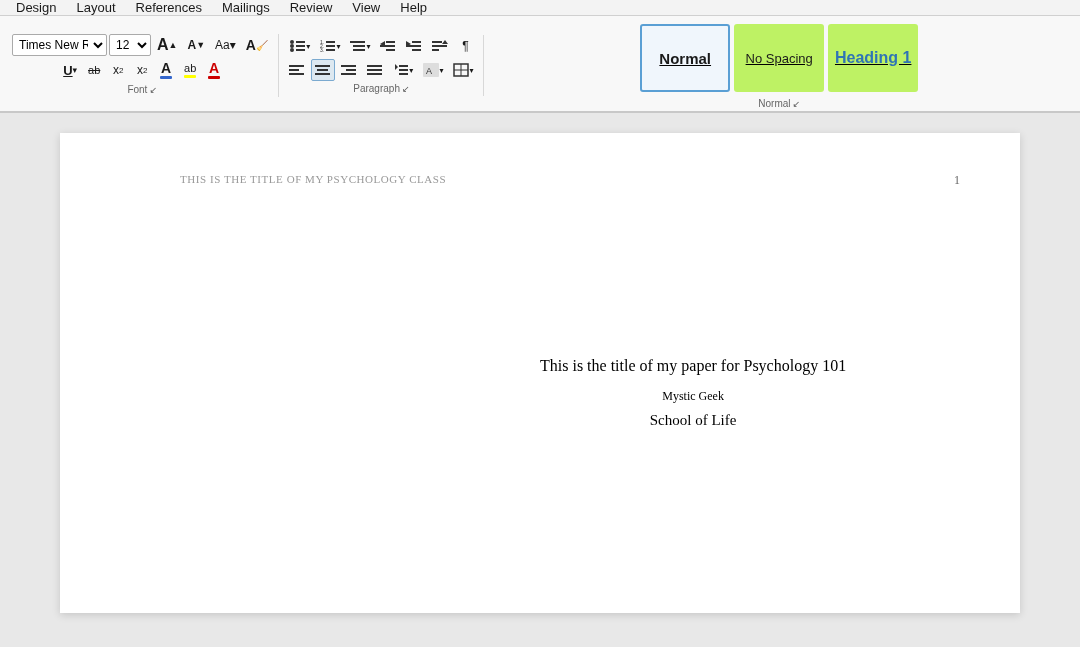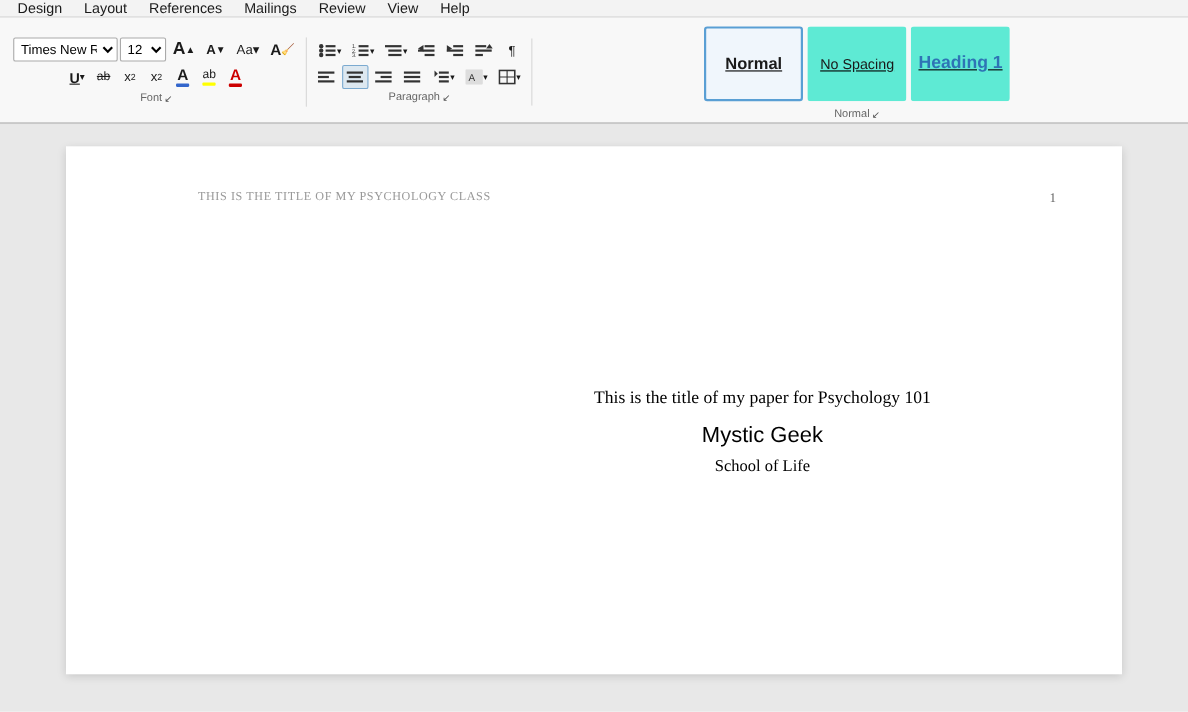--- a/index.html
+++ b/index.html
@@ -126,21 +126,21 @@
       flex-direction: column;
       align-items: center;
       justify-content: center;
       width: 90px;
       height: 68px;
       border: 1px solid transparent;
       border-radius: 3px;
       cursor: pointer;
       font-size: 13px;
       padding: 4px;
-      background: #5eead4;
+      background: #bef264;
     }
     .style-box.selected {
       border: 2px solid #5a9fd4;
       background: #f0f6fc;
     }
     .style-normal { font-size: 15px; font-weight: bold; color: #1a1a1a; }
     .style-nospacing { font-size: 13px; color: #1a1a1a; }
     .style-heading { font-size: 16px; color: #2e74b5; font-weight: 600; }
 
     
@@ -196,24 +196,24 @@
       margin-top: 40px;
     }
     .doc-title {
       font-size: 16px;
       font-weight: normal;
       text-align: center;
       margin-bottom: 14px;
       font-family: 'Times New Roman', serif;
     }
     .doc-author {
-      font-size: 20px;
+      font-size: 12px;
       text-align: right;
       margin-bottom: 8px;
-      font-family: Liberation Sans, sans-serif;
+      font-family: Liberation Serif, serif;
     }
     .doc-school {
       font-size: 15px;
       text-align: right;
       font-family: 'Times New Roman', serif;
     }
 
     .underline-btn { text-decoration: underline; font-size: 13px; font-weight: bold; }
     .strike-btn { text-decoration: line-through; font-size: 11px; }
 

